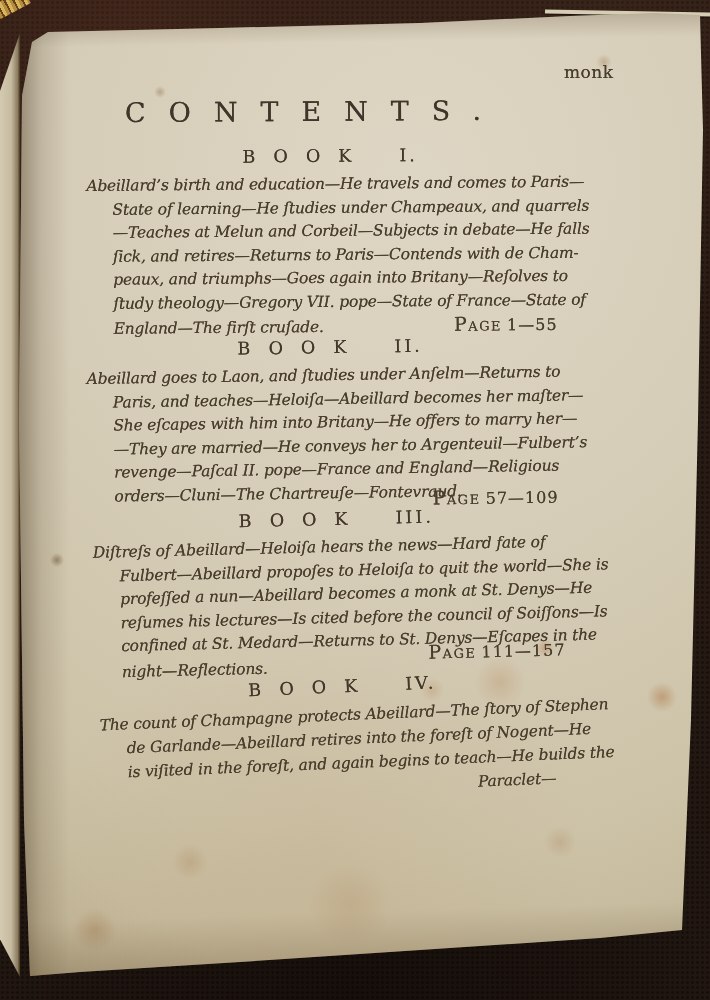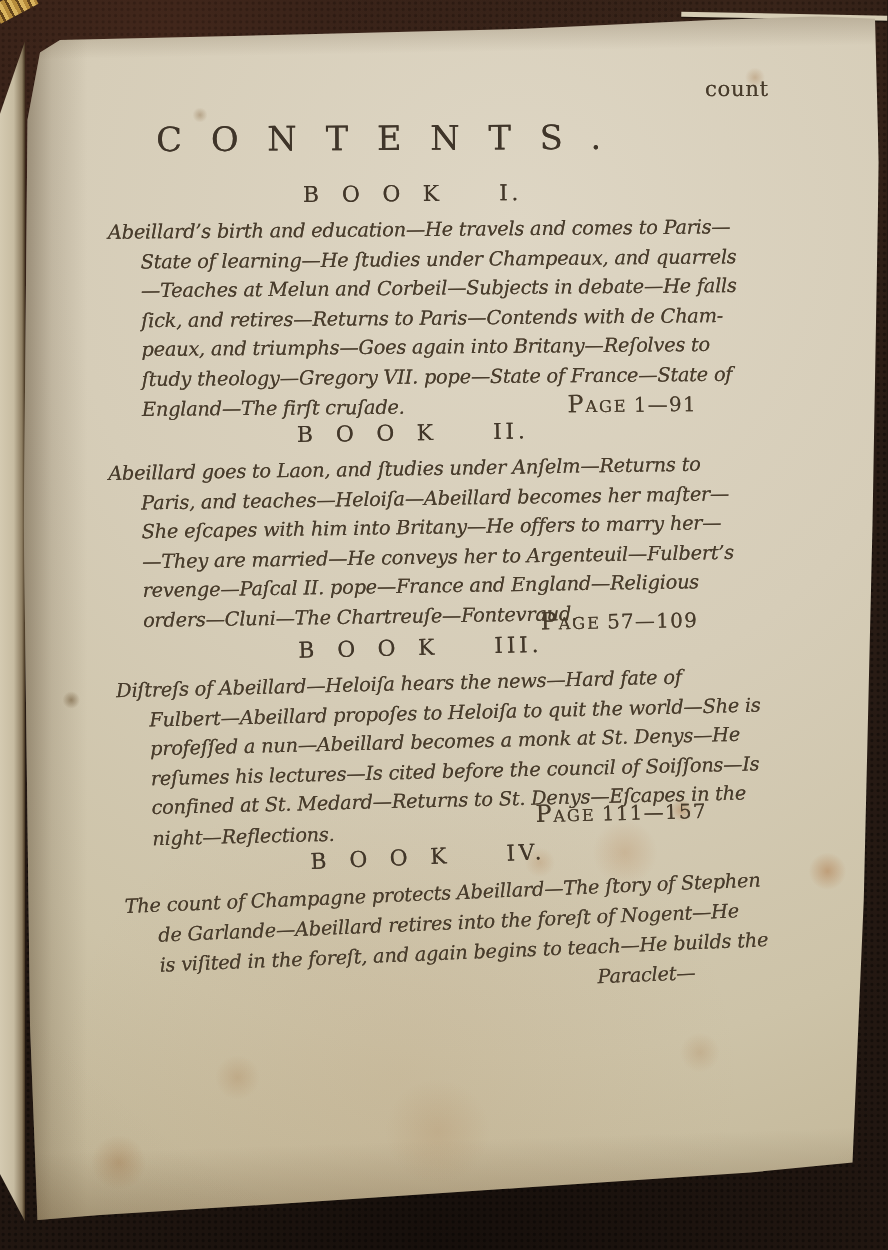--- a/index.html
+++ b/index.html
@@ -98,35 +98,35 @@
   <div class="sheet-edge-right"></div>
   <div class="edge-strip"></div>
 
   <div class="page">
     <div class="gutter-shadow"></div>
     <div class="top-shade"></div>
     <div class="bottom-shade"></div>
     <div class="stains"></div>
     <div class="vignette"></div>
 
-    <div class="folio print">count</div>
+    <div class="folio print">monk</div>
     <h1 class="title print">CONTENTS.</h1>
     <div class="books print" id="books">
         <section class="book book-1">
           <h2 class="bhead"><span class="book-label">BOOK</span><span class="book-numeral">I.</span></h2>
           <div class="para">
             <div class="line first">Abeillard’s birth and education—He travels and comes to Paris—</div>
             <div class="line">State of learning—He ſtudies under Champeaux, and quarrels</div>
             <div class="line">—Teaches at Melun and Corbeil—Subjects in debate—He falls</div>
             <div class="line">ſick, and retires—Returns to Paris—Contends with de Cham-</div>
             <div class="line">peaux, and triumphs—Goes again into Britany—Reſolves to</div>
             <div class="line">ſtudy theology—Gregory VII. pope—State of France—State of</div>
             <div class="line last-line">
               <span>England—The firſt cruſade.</span>
-              <span class="page-ref"><span class="pg-label">Page</span><span class="pg-range">1—91</span></span>
+              <span class="page-ref"><span class="pg-label">Page</span><span class="pg-range">1—55</span></span>
             </div>
           </div>
         </section>
         <section class="book book-2">
           <h2 class="bhead"><span class="book-label">BOOK</span><span class="book-numeral">II.</span></h2>
           <div class="para">
             <div class="line first">Abeillard goes to Laon, and ſtudies under Anſelm—Returns to</div>
             <div class="line">Paris, and teaches—Heloiſa—Abeillard becomes her maſter—</div>
             <div class="line">She eſcapes with him into Britany—He offers to marry her—</div>
             <div class="line">—They are married—He conveys her to Argenteuil—Fulbert’s</div>

